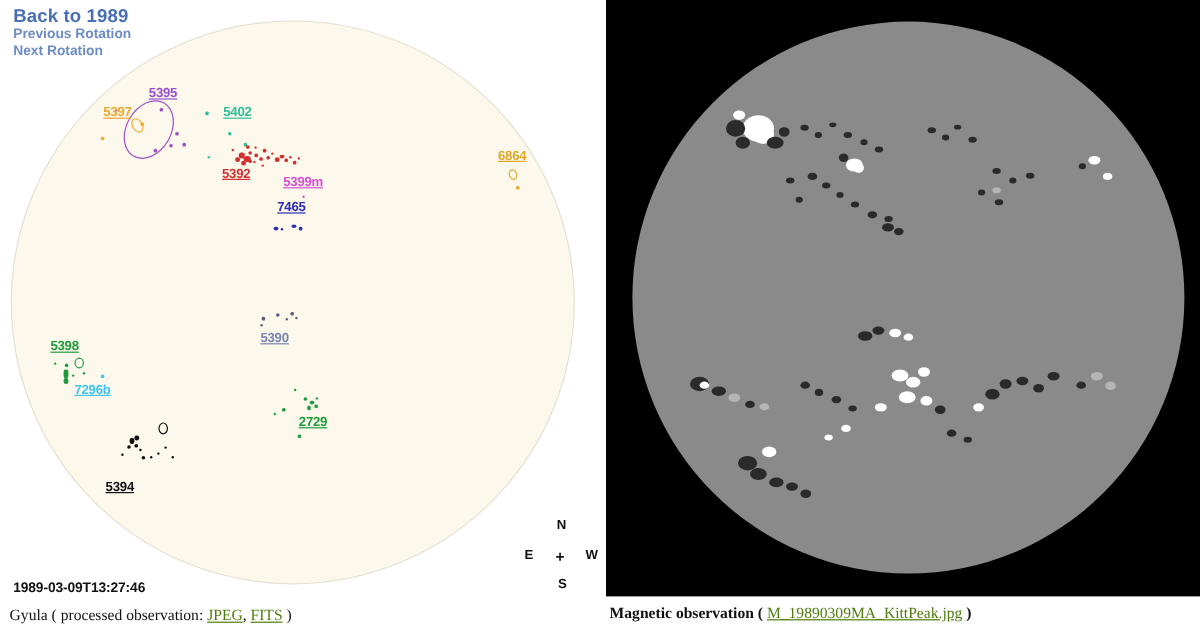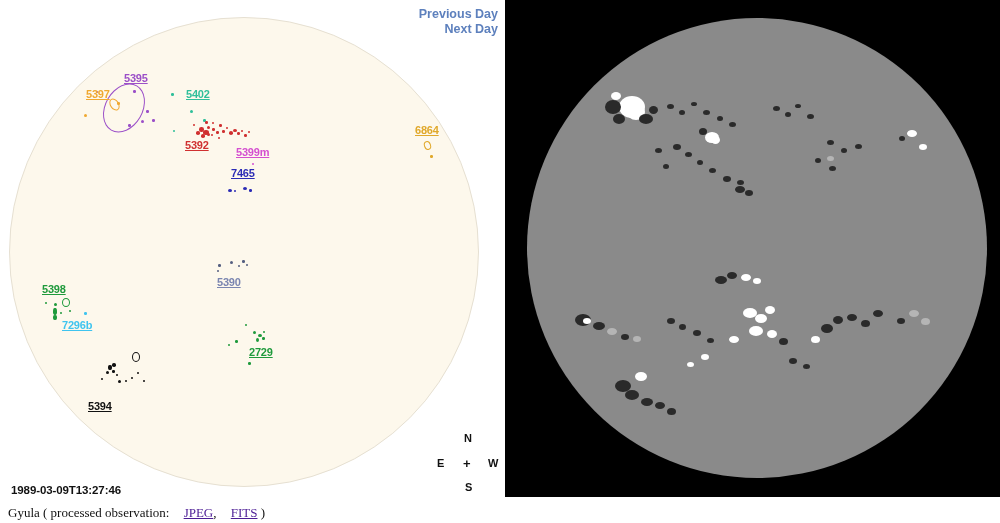--- a/index.html
+++ b/index.html
@@ -138,24 +138,23 @@
   #left-caption {
     position: absolute;
     left: 8px; top: 505px;
     font-size: 13px;
     color: #111;
     font-family: "Liberation Serif", serif;
     z-index: 40;
     white-space: nowrap;
   }
   .caption-link {
-    color: #4c1d95;
+    color: #4d7c0f;
     text-decoration: underline;
     cursor: pointer;
-    margin-left: 11px;
   }
 
   
   #right-panel {
     position: absolute;
     left: 502px; top: 0;
     width: 498px; height: 523px;
     background: #ffffff;
     overflow: hidden;
   }
@@ -197,25 +196,26 @@
 </style>
 </head>
 <body>
 
 <div id="root">
 
   <div id="left-panel">
 
     <div id="solar-disk"></div>
 
-
-    <div id="nav-right">
-      <div class="nav-sub">Previous Day</div>
-      <div class="nav-sub">Next Day</div>
+    <div id="nav-left">
+      <div class="nav-title">Back to 1989</div>
+      <div class="nav-sub">Previous Rotation</div>
+      <div class="nav-sub">Next Rotation</div>
     </div>
+
 
     <div class="group-label" style="left:86px; top:88px;  color:#f0a830;">5397</div>
     <div class="group-label" style="left:124px; top:72px; color:#9b4fc8;">5395</div>
     <div class="group-label" style="left:186px; top:88px; color:#2fbf9a;">5402</div>
     <div class="group-label" style="left:185px; top:139px;color:#d03030;">5392</div>
     <div class="group-label" style="left:236px; top:146px;color:#d44fd0;">5399m</div>
     <div class="group-label" style="left:231px; top:167px;color:#2b2bb5;">7465</div>
     <div class="group-label" style="left:415px; top:124px;color:#e0a82a;">6864</div>
     <div class="group-label" style="left:217px; top:276px;color:#7a85b0;">5390</div>
     <div class="group-label" style="left:42px;  top:283px;color:#1f9a3c;">5398</div>
@@ -420,15 +420,20 @@
         <div class="flux flux-lite" style="left:394px;top:300px; width:9px;  height:7px;"></div>
         <div class="flux flux-neg" style="left:370px; top:300px; width:8px;  height:6px;"></div>
 
         <div class="flux flux-neg" style="left:262px; top:340px; width:8px;  height:6px;"></div>
         <div class="flux flux-neg" style="left:276px; top:346px; width:7px;  height:5px;"></div>
         <div class="flux flux-pos" style="left:174px; top:336px; width:8px;  height:6px;"></div>
         <div class="flux flux-pos" style="left:160px; top:344px; width:7px;  height:5px;"></div>
       </div>
     </div>
 
+    <div id="right-caption">
+      <span>Magnetic observation (</span>
+      <span class="caption-link">M_19890309MA_KittPeak.jpg</span>
+      <span>)</span>
+    </div>
   </div>
 
 </div>
 
 </body></html>

